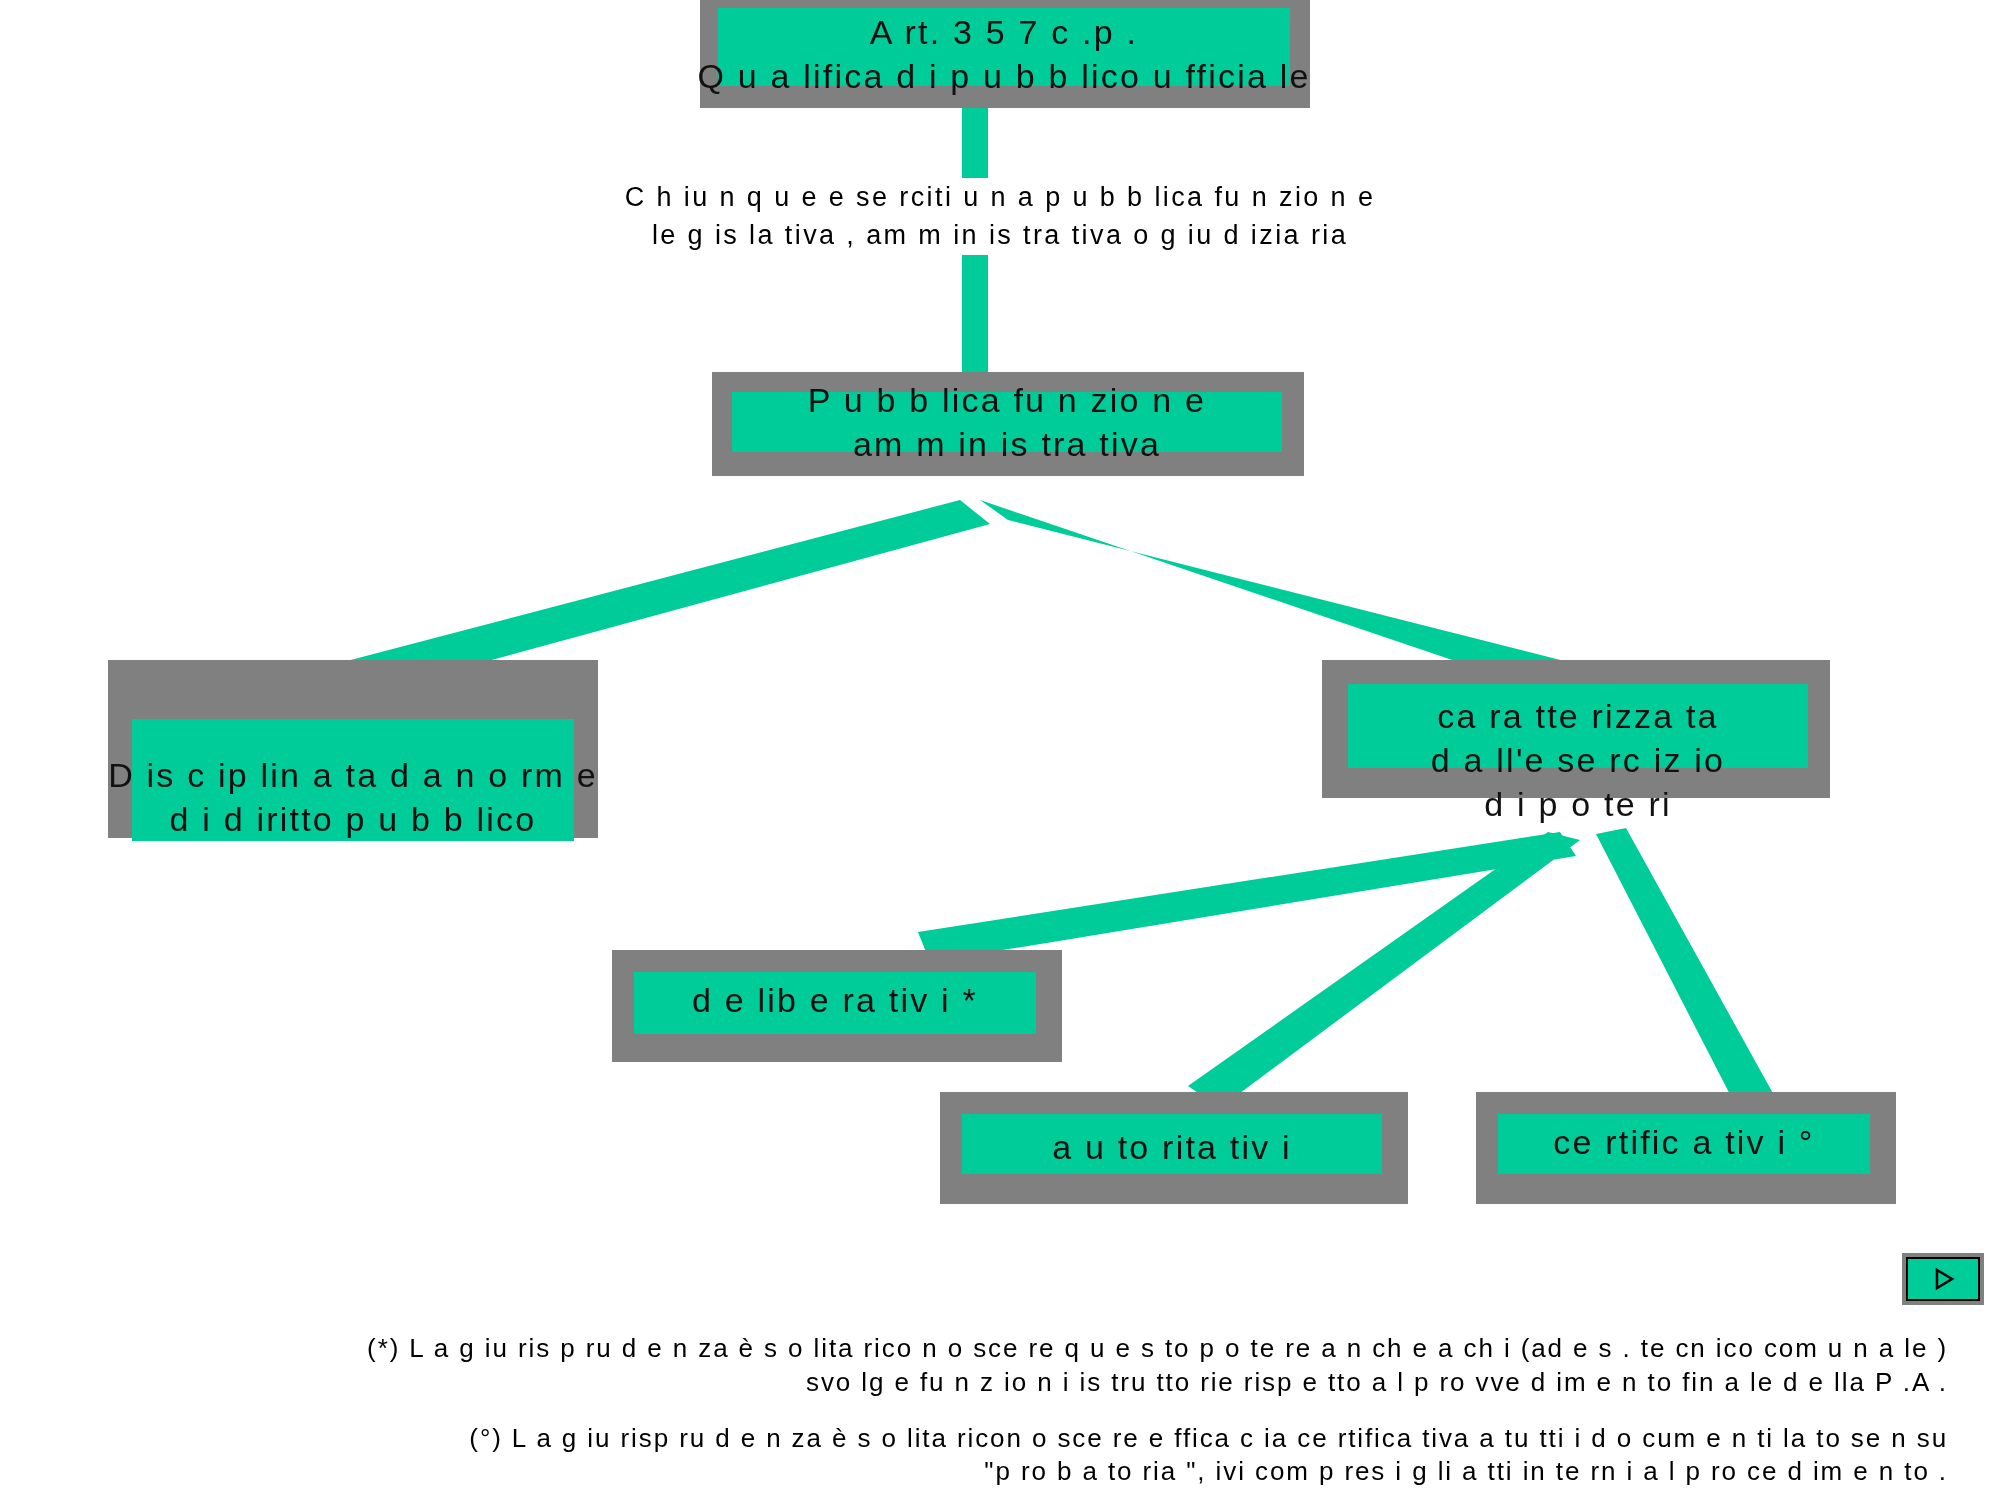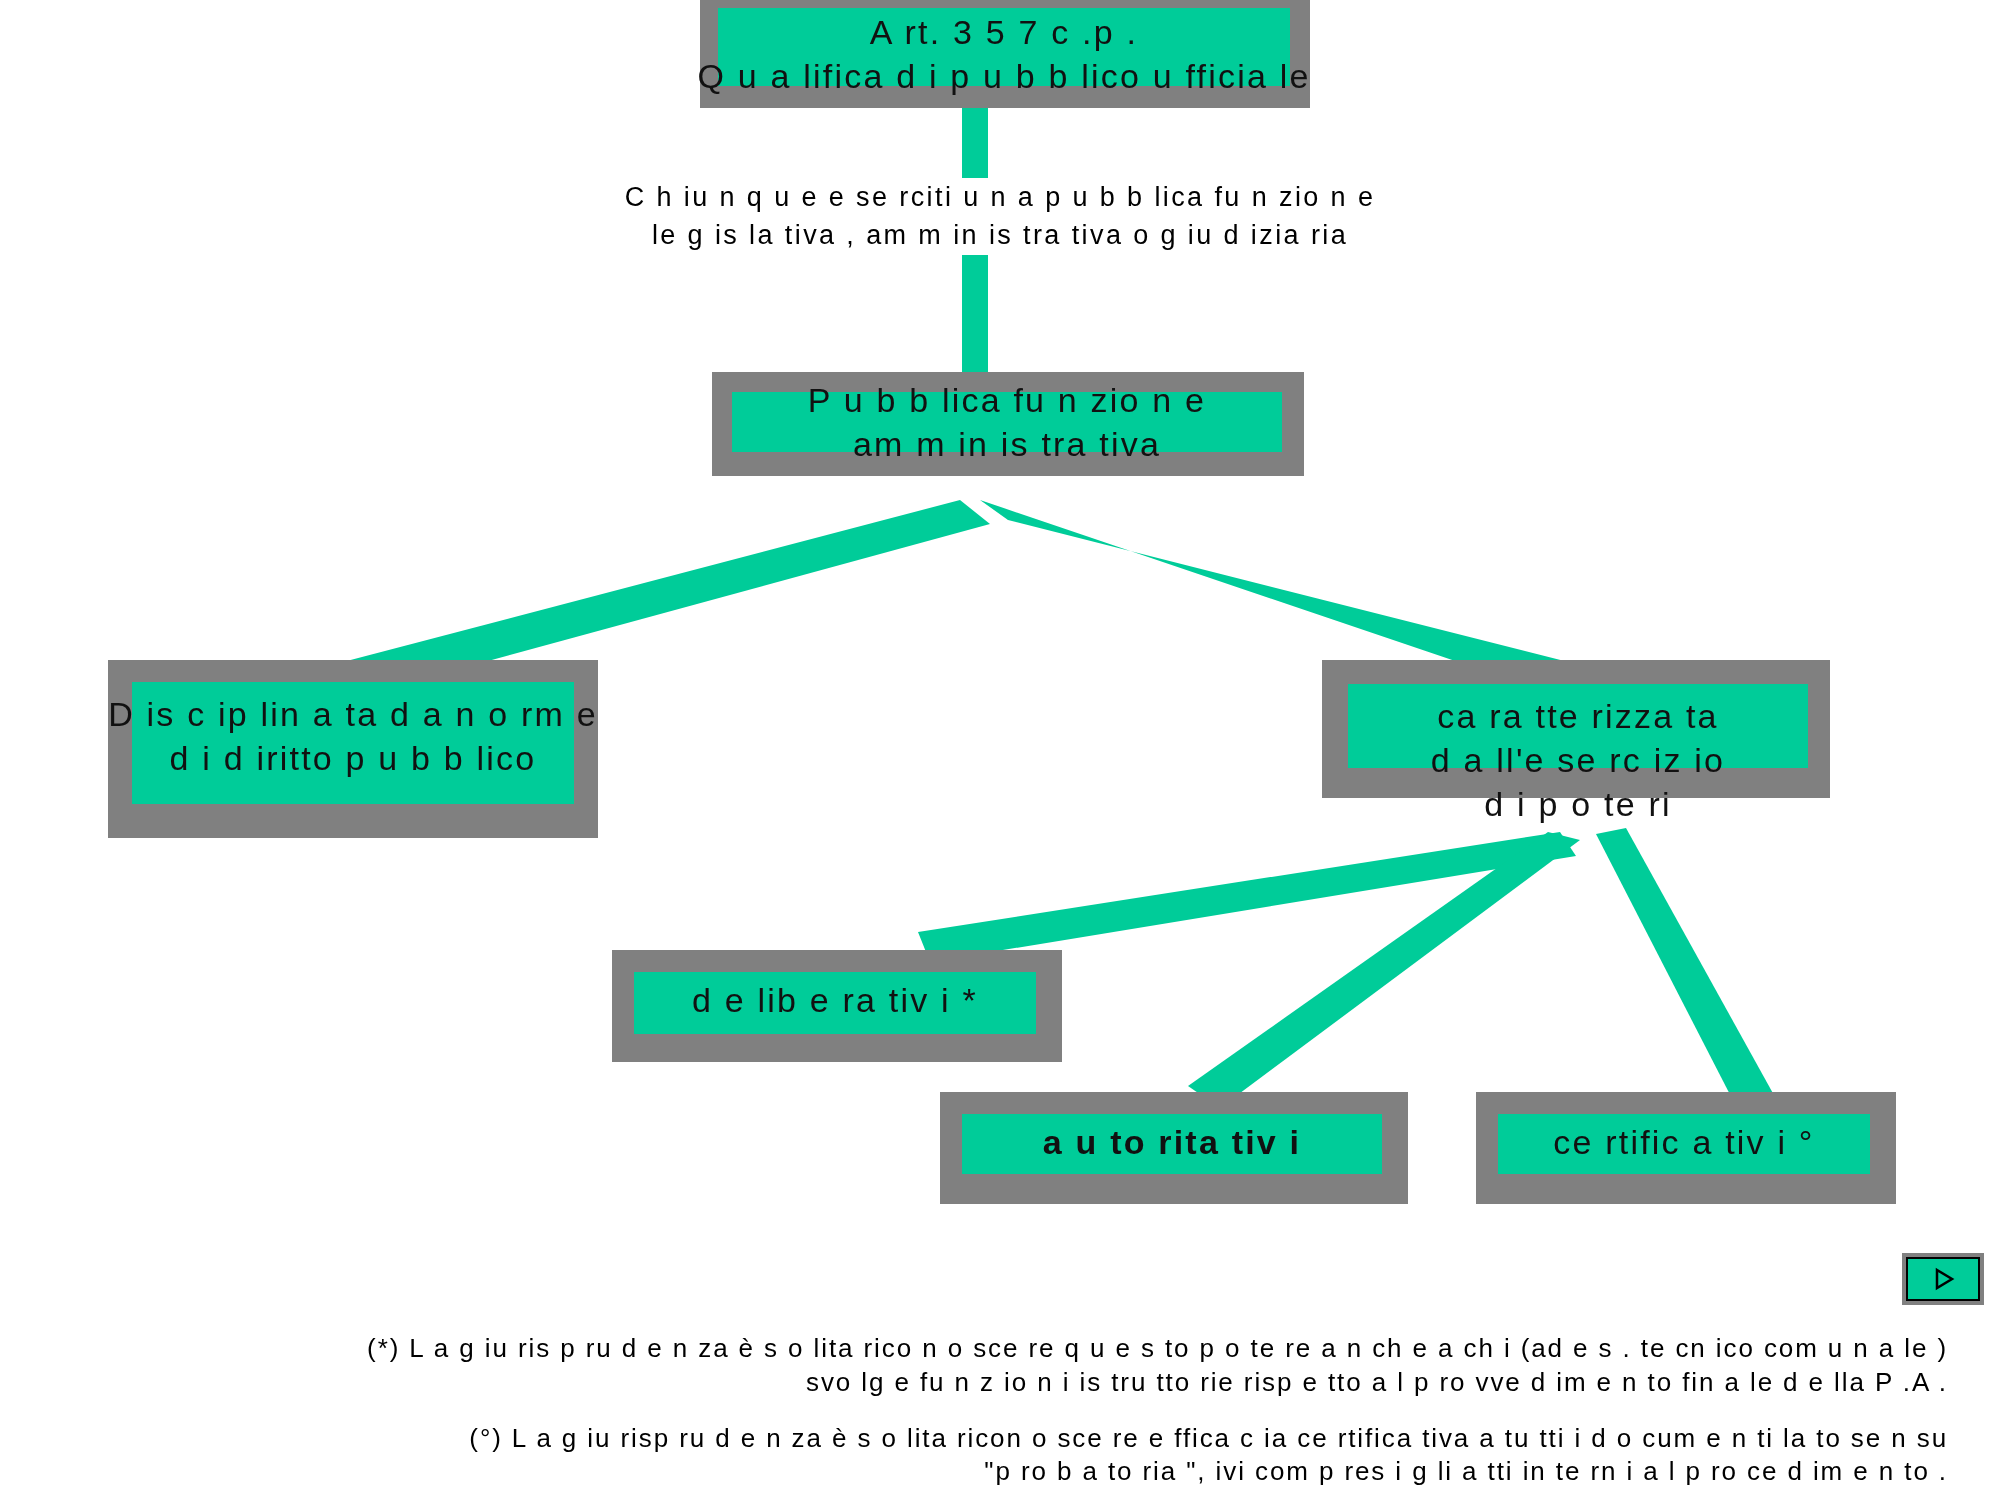--- a/index.html
+++ b/index.html
@@ -69,39 +69,39 @@
 
   #node-pubblica-funzione {
     left: 712px; top: 372px; width: 592px; height: 104px;
     padding: 20px 22px 24px 20px;
   }
 
   #node-disciplinata {
     left: 108px; top: 660px; width: 490px; height: 178px;
     padding: 22px 24px 34px 24px;
   }
-  #node-disciplinata .fill { justify-content: flex-start; padding-top: 10px; }
+  #node-disciplinata .fill { justify-content: flex-end; padding-top: 10px; margin-top: 37px; }
 
   #node-caratterizzata {
     left: 1322px; top: 660px; width: 508px; height: 138px;
     padding: 24px 22px 30px 26px;
   }
   #node-caratterizzata .fill { justify-content: flex-start; padding-top: 10px; }
 
   #node-deliberativi {
     left: 612px; top: 950px; width: 450px; height: 112px;
     padding: 22px 26px 28px 22px;
   }
   #node-deliberativi .fill { justify-content: flex-start; padding-top: 6px; }
 
   #node-autoritativi {
     left: 940px; top: 1092px; width: 468px; height: 112px;
     padding: 22px 26px 30px 22px;
   }
-  #node-autoritativi .fill { justify-content: flex-start; padding-top: 6px; font-weight: bold; }
+  #node-autoritativi .fill { justify-content: center; padding-top: 6px; }
 
   #node-certificativi {
     left: 1476px; top: 1092px; width: 420px; height: 112px;
     padding: 22px 26px 30px 22px;
   }
   #node-certificativi .fill { justify-content: flex-start; padding-top: 6px; }
 
   
   #edge-caption {
     position: absolute;

